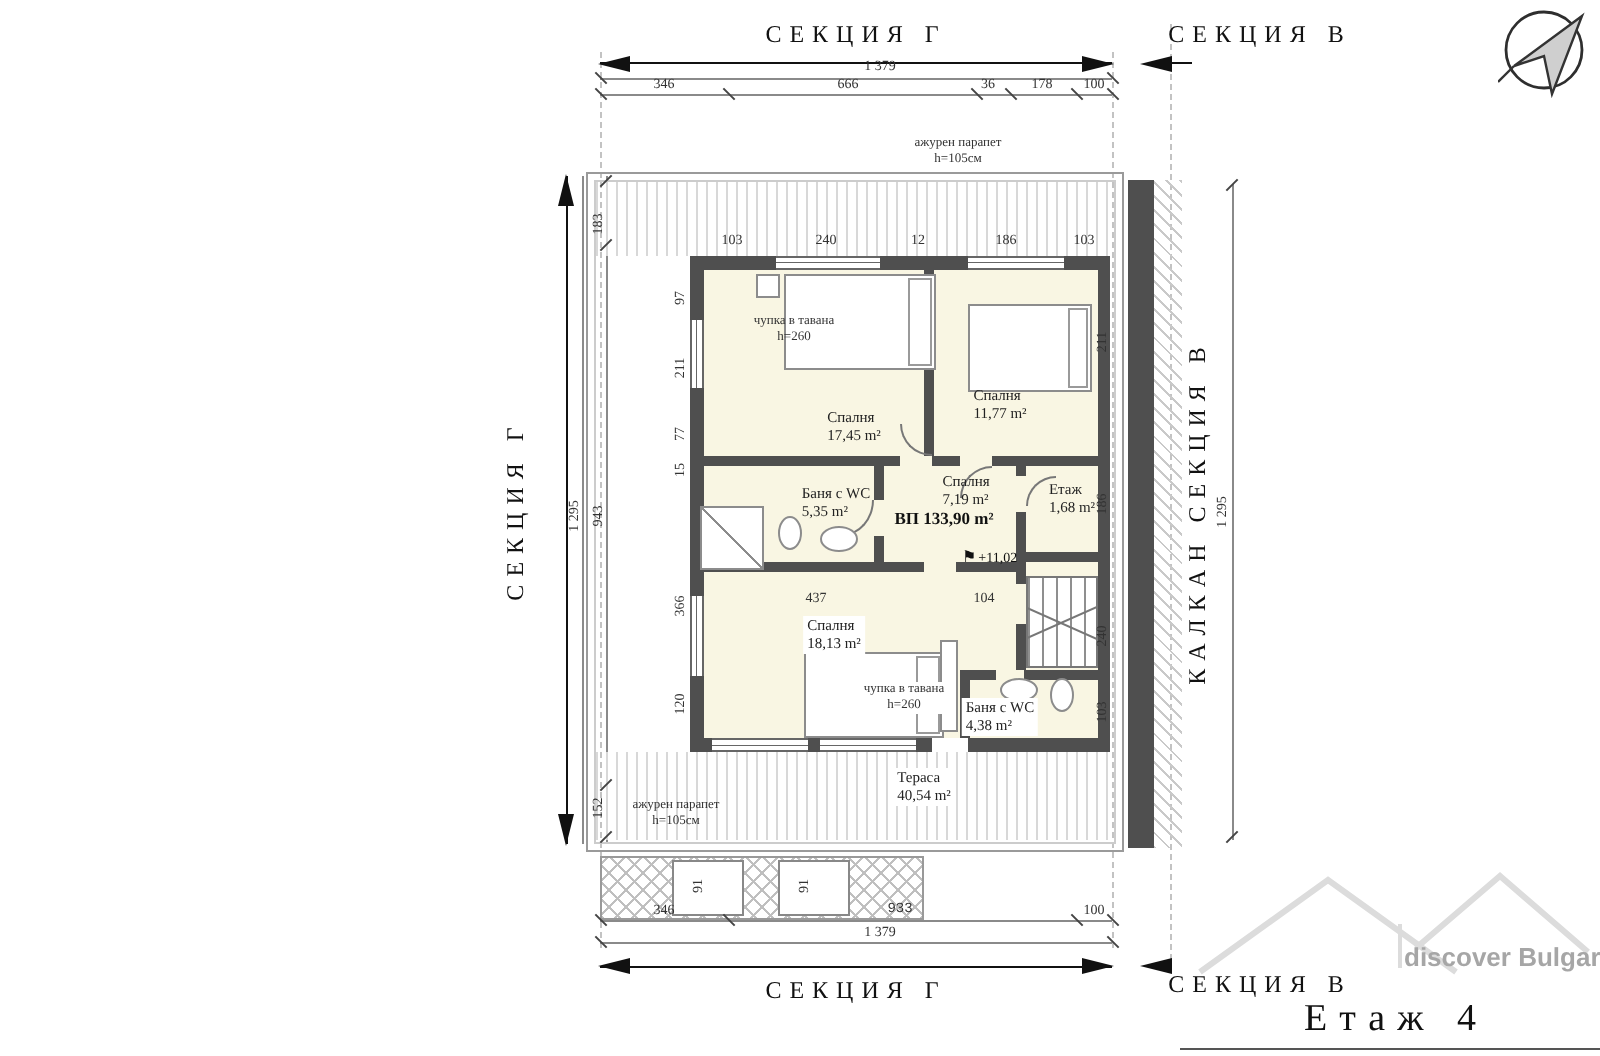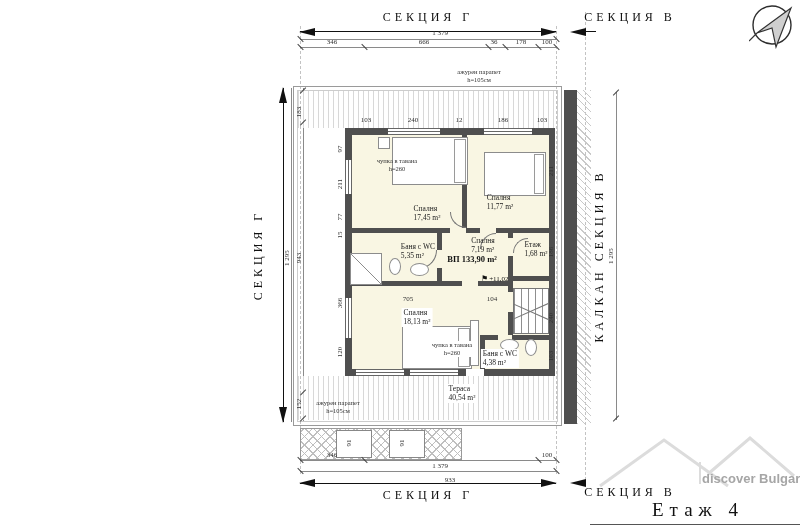--- a/index.html
+++ b/index.html
@@ -242,33 +242,33 @@
     <div class="dim rot" style="left: 340px; top: 149px;">97</div>
     <div class="dim rot" style="left: 340px; top: 184px;">211</div>
     <div class="dim rot" style="left: 340px; top: 217px;">77</div>
     <div class="dim rot" style="left: 340px; top: 235px;">15</div>
     <div class="dim rot" style="left: 340px; top: 303px;">366</div>
     <div class="dim rot" style="left: 340px; top: 352px;">120</div>
     <div class="dim rot" style="left: 551px; top: 171px;">211</div>
     <div class="dim rot" style="left: 551px; top: 252px;">186</div>
     <div class="dim rot" style="left: 551px; top: 318px;">240</div>
     <div class="dim rot" style="left: 551px; top: 356px;">103</div>
-    <div class="dim" style="left: 408px; top: 299px;">705</div>
+    <div class="dim" style="left: 408px; top: 299px;">437</div>
     <div class="dim" style="left: 492px; top: 299px;">104</div>
     <div class="dim rot" style="left: 349px; top: 443px;">91</div>
     <div class="dim rot" style="left: 402px; top: 443px;">91</div>
     <div class="dim" style="left: 440px; top: 33px;">1 379</div>
     <div class="dim" style="left: 440px; top: 466px;">1 379</div>
     <div class="dim" style="left: 332px; top: 42px;">346</div>
     <div class="dim" style="left: 424px; top: 42px;">666</div>
     <div class="dim" style="left: 494px; top: 42px;">36</div>
     <div class="dim" style="left: 521px; top: 42px;">178</div>
     <div class="dim" style="left: 547px; top: 42px;">100</div>
     <div class="dim" style="left: 332px; top: 455px;">346</div>
-    <div class="dim" style="left: 450px; top: 480px;">933</div>
+    <div class="dim" style="left: 450px; top: 455px; font-family: Liberation Mono, monospace;">933</div>
     <div class="dim" style="left: 547px; top: 455px;">100</div>
     <div class="dim rot" style="left: 299px; top: 112px;">183</div>
     <div class="dim rot" style="left: 299px; top: 258px;">943</div>
     <div class="dim rot" style="left: 299px; top: 404px;">152</div>
     <div class="dim rot" style="left: 287px; top: 258px;">1 295</div>
     <div class="dim rot" style="left: 611px; top: 256px;">1 295</div>
     <div class="tick" style="left: 300px; top: 43px;"></div>
     <div class="tick" style="left: 364px; top: 43px;"></div>
     <div class="tick" style="left: 488px; top: 43px;"></div>
     <div class="tick" style="left: 505px; top: 43px;"></div>

